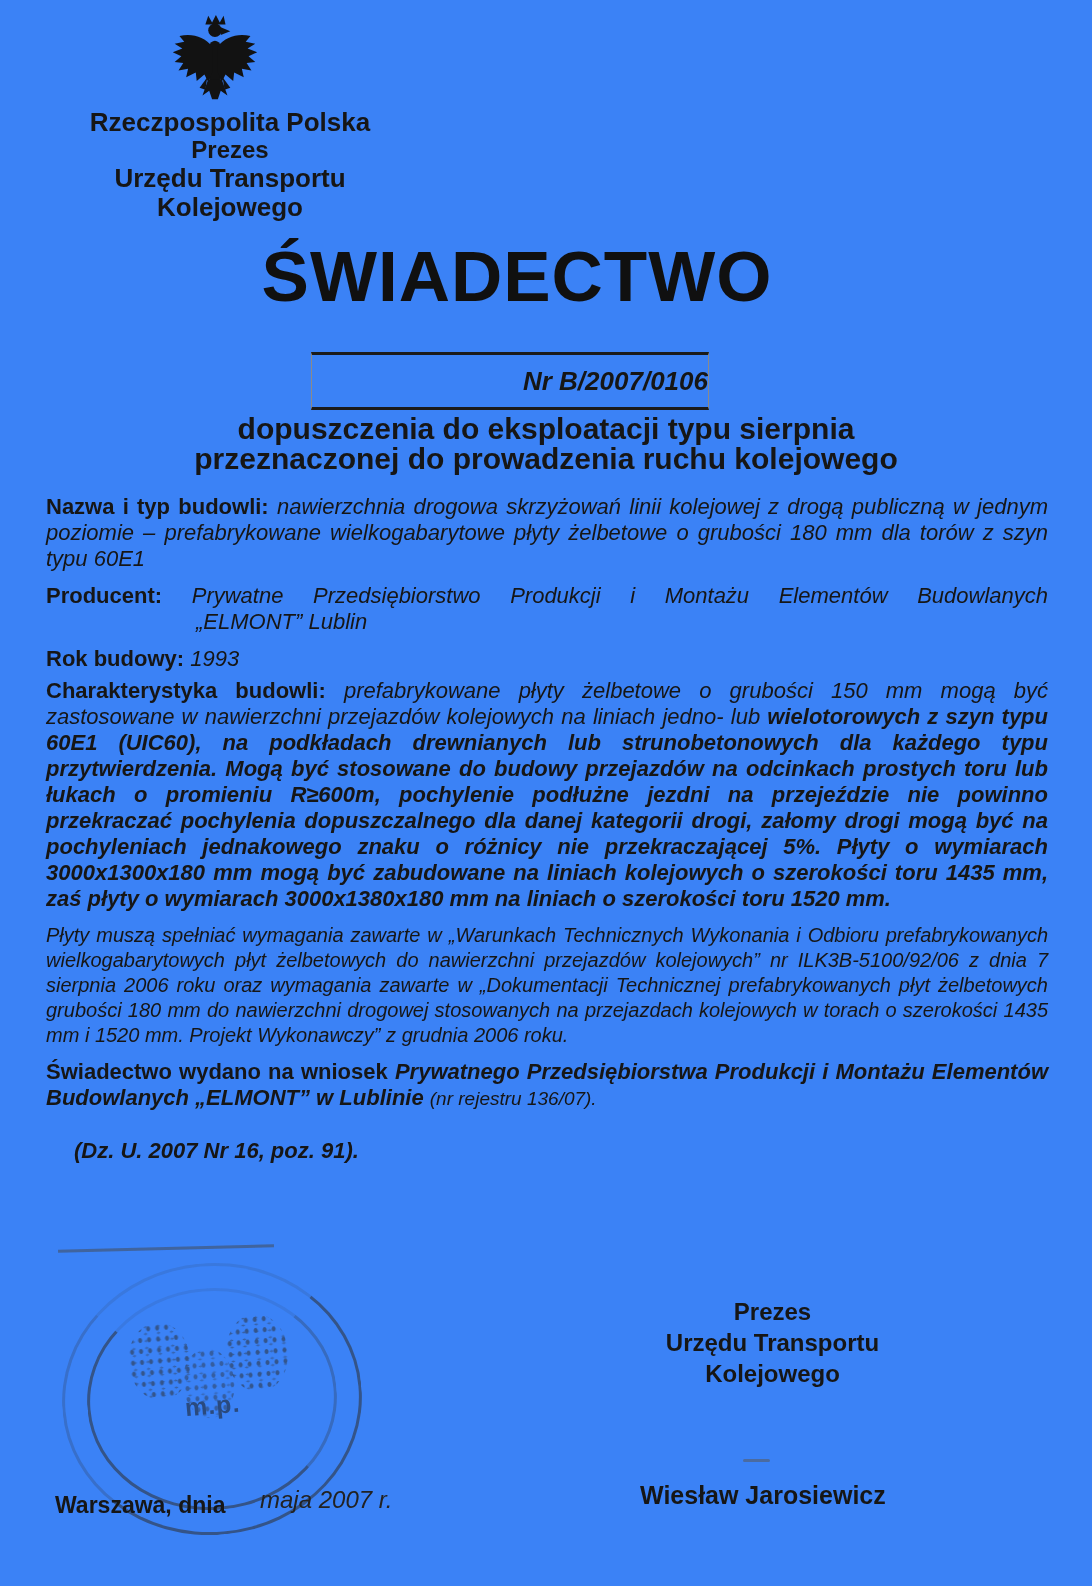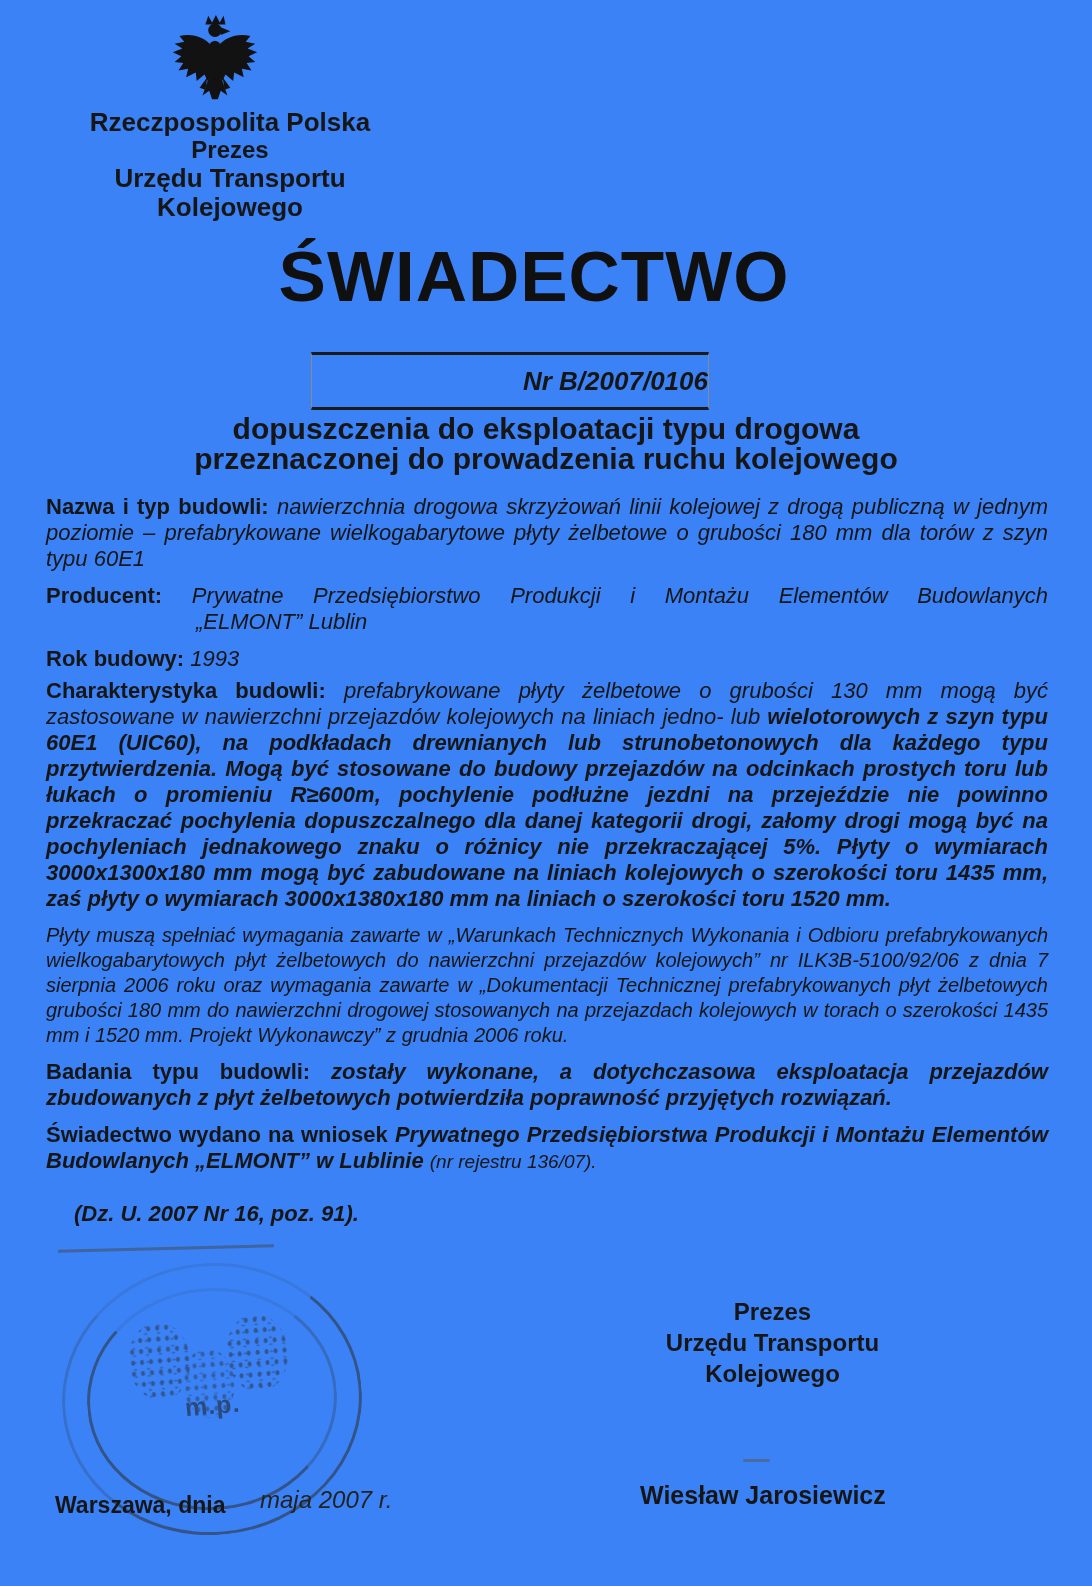--- a/index.html
+++ b/index.html
@@ -12,21 +12,21 @@
   .emblem{position:absolute;left:166px;top:12px;width:96px;height:96px;}
   .org{
     position:absolute;left:50px;top:108px;width:360px;text-align:center;
     font-weight:700;line-height:1.12;
   }
   .org .l1{font-size:26px;}
   .org .l2{font-size:24px;}
   .org .l3{font-size:26px;}
   
   .title{
-    position:absolute;left:17px;top:236px;width:1034px;margin:0;text-align:center;
+    position:absolute;left:0;top:236px;width:1034px;margin:0;text-align:center;
     font-size:71px;font-weight:700;letter-spacing:1px;color:#101010;
   }
   .numbox{
     position:absolute;left:311px;top:352px;width:396px;height:52px;
     border-top:3px solid #1b1b1b;border-bottom:3px solid #1b1b1b;
     border-left:1px solid #8a8a8a;border-right:1px solid #8a8a8a;
     text-align:right;line-height:52px;font-size:26px;font-weight:700;font-style:italic;
   }
   .subtitle{
     position:absolute;left:0;top:414px;width:1092px;text-align:center;
@@ -98,21 +98,21 @@
     <div class="l3">Urzędu Transportu Kolejowego</div>
   </div>
 
   <h1 class="title">ŚWIADECTWO</h1>
 
   <div class="numbox">
     <span>Nr B/2007/0106</span>
   </div>
 
   <div class="subtitle">
-    <div>dopuszczenia do eksploatacji typu drogowa</div>
+    <div>dopuszczenia do eksploatacji typu sierpnia</div>
     <div>przeznaczonej do prowadzenia ruchu kolejowego</div>
   </div>
 
   <div class="body">
 
     <p class="para">
       <span class="lbl">Nazwa i typ budowli:</span>
       <span class="it">nawierzchnia drogowa skrzyżowań linii kolejowej z drogą publiczną w jednym poziomie – prefabrykowane wielkogabarytowe płyty żelbetowe o grubości 180 mm dla torów z szyn typu 60E1</span>
     </p>
 
@@ -124,32 +124,28 @@
       <span class="it indent150" style="display:block;">„ELMONT” Lublin</span>
     </p>
 
     <p class="para" style="margin-bottom:6px;">
       <span class="lbl">Rok budowy:</span>
       <span class="it">1993</span>
     </p>
 
     <p class="para">
       <span class="lbl">Charakterystyka budowli:</span>
-      <span class="it">prefabrykowane płyty żelbetowe o grubości 130 mm mogą być zastosowane w nawierzchni przejazdów kolejowych na liniach jedno- lub</span>
+      <span class="it">prefabrykowane płyty żelbetowe o grubości 150 mm mogą być zastosowane w nawierzchni przejazdów kolejowych na liniach jedno- lub</span>
       <span class="bit">wielotorowych z szyn typu 60E1 (UIC60), na podkładach drewnianych lub strunobetonowych dla każdego typu przytwierdzenia. Mogą być stosowane do budowy przejazdów na odcinkach prostych toru lub łukach o promieniu R≥600m, pochylenie podłużne jezdni na przejeździe nie powinno przekraczać pochylenia dopuszczalnego dla danej kategorii drogi, załomy drogi mogą być na pochyleniach jednakowego znaku o różnicy nie przekraczającej 5%. Płyty o wymiarach 3000x1300x180 mm mogą być zabudowane na liniach kolejowych o szerokości toru 1435 mm, zaś płyty o wymiarach 3000x1380x180 mm na liniach o szerokości toru 1520 mm.</span>
     </p>
 
     <p class="para small-para">
       <span class="it">Płyty muszą spełniać wymagania zawarte w „Warunkach Technicznych Wykonania i Odbioru prefabrykowanych wielkogabarytowych płyt żelbetowych do nawierzchni przejazdów kolejowych” nr ILK3B-5100/92/06 z dnia 7 sierpnia 2006 roku oraz wymagania zawarte w „Dokumentacji Technicznej prefabrykowanych płyt żelbetowych grubości 180 mm do nawierzchni drogowej stosowanych na przejazdach kolejowych w torach o szerokości 1435 mm i 1520 mm. Projekt Wykonawczy” z grudnia 2006 roku.</span>
     </p>
 
-    <p class="para">
-      <span class="lbl">Badania typu budowli:</span>
-      <span class="bit">zostały wykonane, a dotychczasowa eksploatacja przejazdów zbudowanych z płyt żelbetowych potwierdziła poprawność przyjętych rozwiązań.</span>
-    </p>
 
 
     <p class="para" style="margin-bottom:26px;">
       <span class="lbl">Świadectwo wydano na wniosek</span>
       <span class="bit">Prywatnego Przedsiębiorstwa Produkcji i Montażu Elementów Budowlanych „ELMONT” w Lublinie</span>
       <span class="suffix-small">(nr rejestru 136/07).</span>
     </p>
 
     <p class="para">
       <span class="bit indent250" style="display:block;margin-left:28px;">(Dz. U. 2007 Nr 16, poz. 91).</span>

